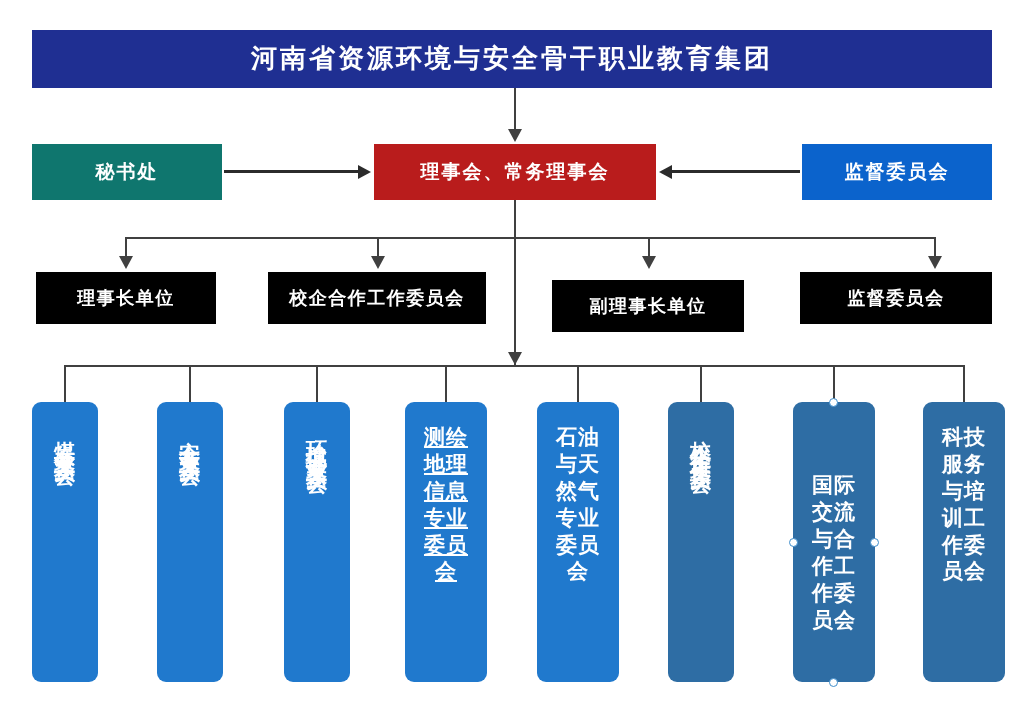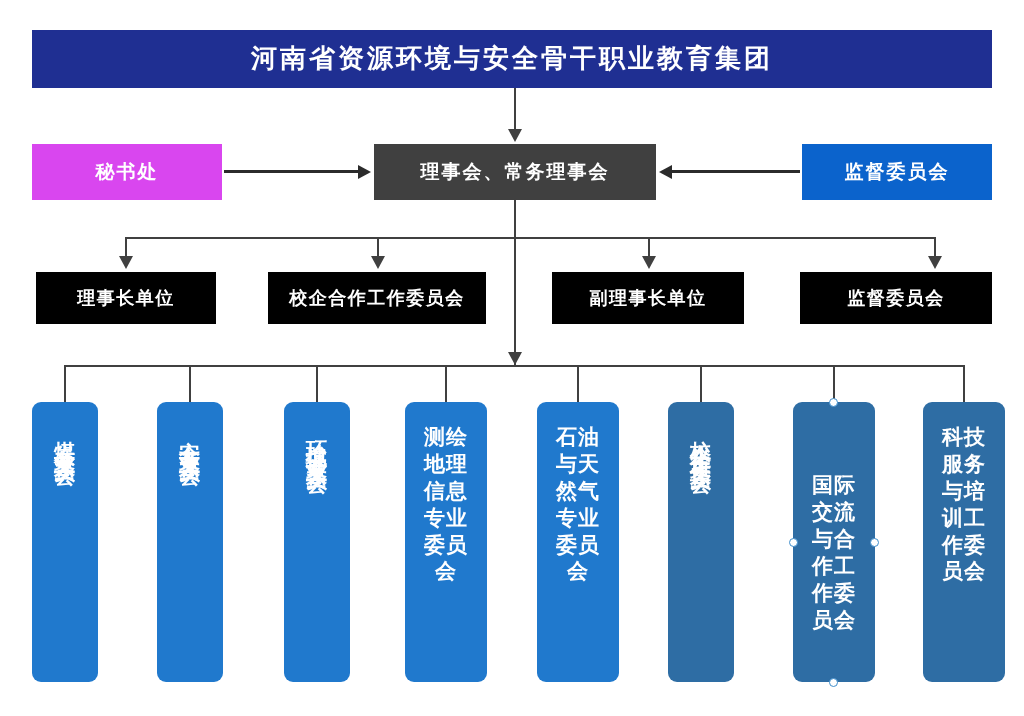--- a/index.html
+++ b/index.html
@@ -44,35 +44,35 @@
     letter-spacing: 3px;
     justify-content: center;
   }
 
   
   .lvl2 {
     height: 56px;
     font-size: 19px;
     letter-spacing: 2px;
   }
-  .n-secretariat { left: 32px;  top: 144px; width: 190px; background: #d946ef; }
-  .n-council     { left: 374px; top: 144px; width: 282px; background: #404040; }
+  .n-secretariat { left: 32px;  top: 144px; width: 190px; background: #0f766e; }
+  .n-council     { left: 374px; top: 144px; width: 282px; background: #b91c1c; }
   .n-supervisor  { left: 802px; top: 144px; width: 190px; background: #0b63cc; }
 
   
   .lvl3 {
     top: 272px;
     height: 52px;
     background: #000000;
     font-size: 18px;
     letter-spacing: 1.5px;
   }
   .p0 { left: 36px;  width: 180px; }
   .p1 { left: 268px; width: 218px; }
-  .p2 { left: 552px; width: 192px; }
+  .p2 { left: 552px; width: 192px; margin-top: 8px; }
   .p3 { left: 800px; width: 192px; }
 
   
   .lvl4 {
     top: 402px;
     height: 280px;
     border-radius: 9px;
     align-items: flex-start;
     justify-content: center;
     font-size: 21px;
@@ -98,21 +98,21 @@
     word-break: break-all;
     letter-spacing: 1px;
   }
 
   .c-bright { background: #2079cd; }
   .c-dark   { background: #2e6da4; }
 
   .b0 { left: 32px;  width: 66px; }
   .b1 { left: 157px; width: 66px; }
   .b2 { left: 284px; width: 66px; }
-  .b3 { left: 405px; width: 82px; }
+  .b3 { left: 405px; width: 82px; text-decoration: underline; }
   .b4 { left: 537px; width: 82px; }
   .b5 { left: 668px; width: 66px; }
   .b6 { left: 793px; width: 82px; align-items: center; }
   .b7 { left: 923px; width: 82px; }
 
   
   .ln {
     position: absolute;
     background: #404040;
   }

